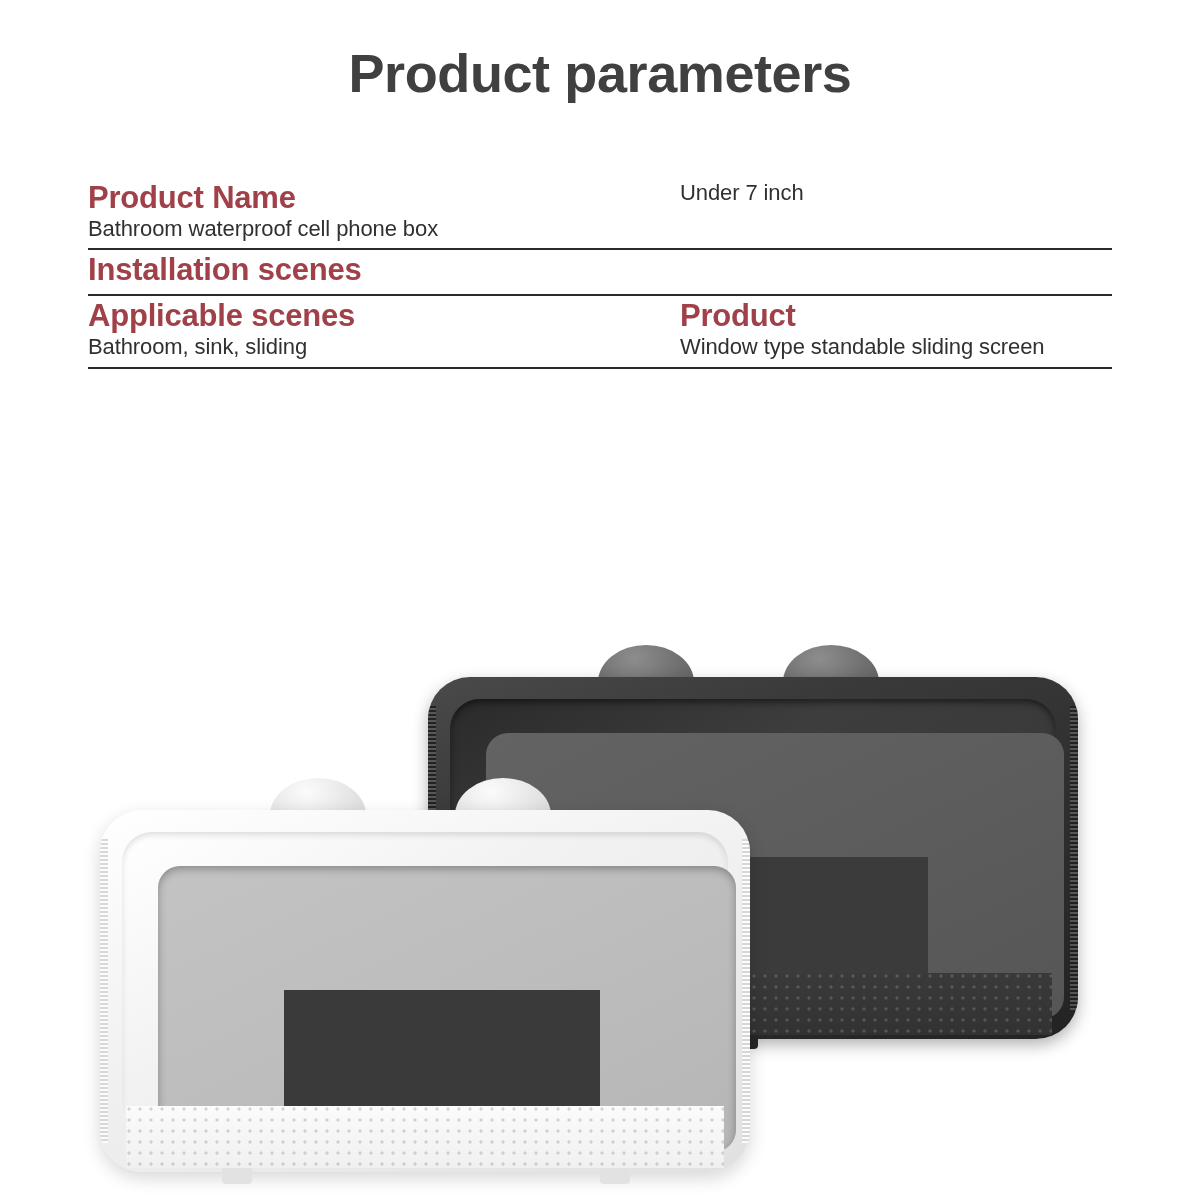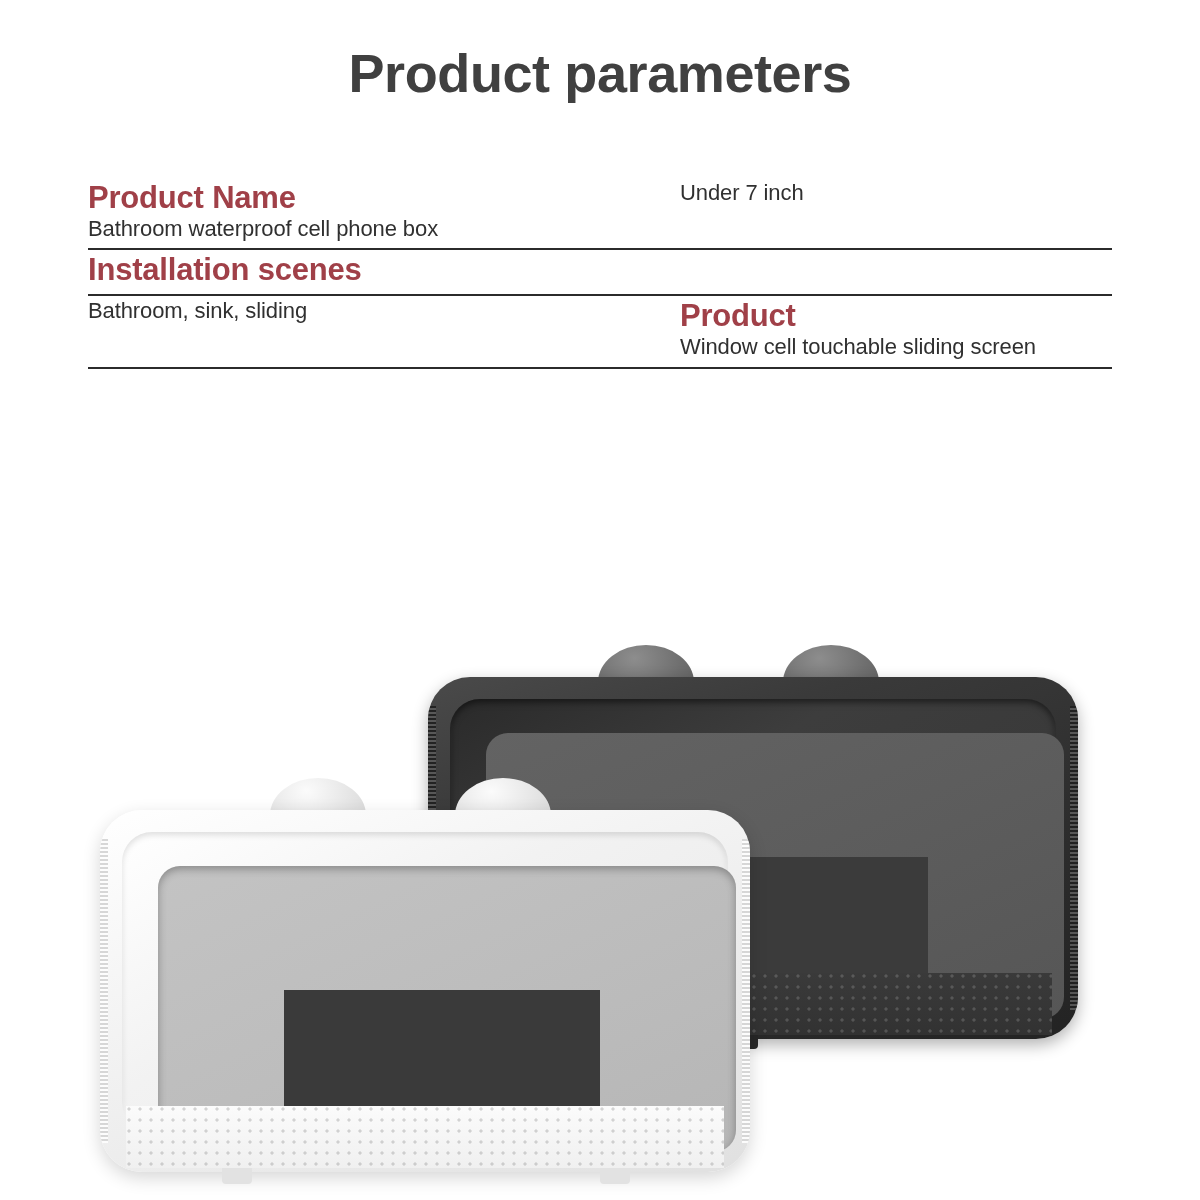--- a/index.html
+++ b/index.html
@@ -240,25 +240,26 @@
     </div>
 
     <div class="spec-row">
       <div class="spec-cell left">
         <div class="spec-label">Installation scenes</div>
       </div>
     </div>
 
     <div class="spec-row">
       <div class="spec-cell left">
+        <div class="spec-label">Applicable scenes</div>
         <div class="spec-value">Bathroom, sink, sliding</div>
       </div>
       <div class="spec-cell right">
         <div class="spec-label">Product</div>
-        <div class="spec-value">Window cell touchable sliding screen</div>
+        <div class="spec-value">Window type standable sliding screen</div>
       </div>
     </div>
 
   </div>
 
   <div class="product-stage">
 
     <div class="device" id="device-black">
       <div class="cup c1"></div>
       <div class="cup c2"></div>

